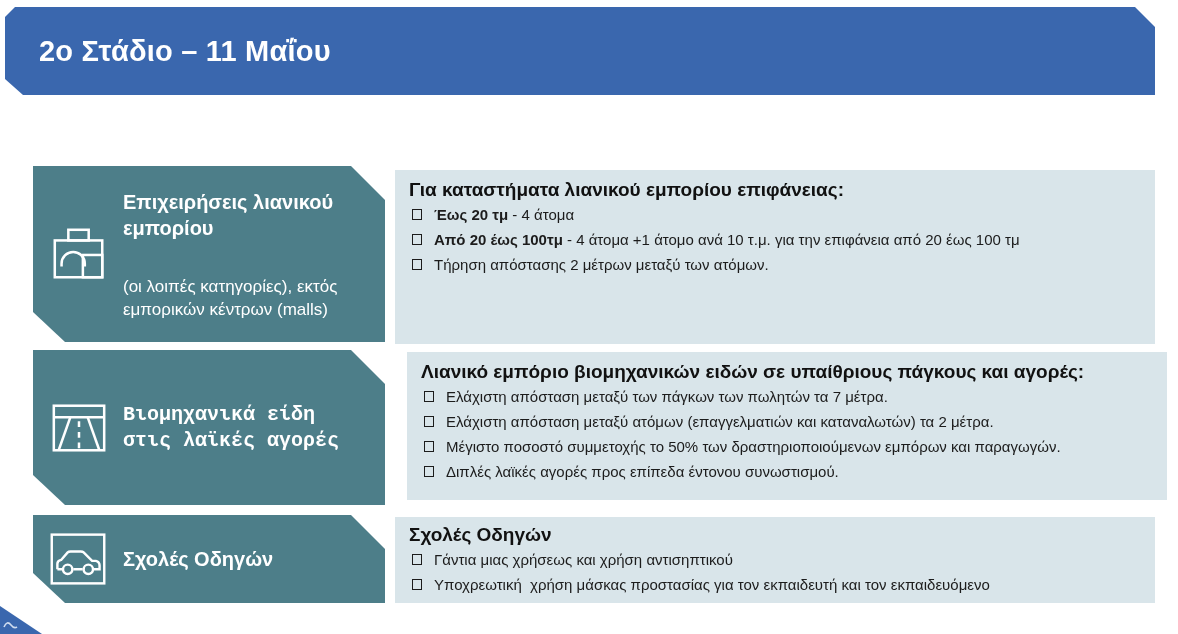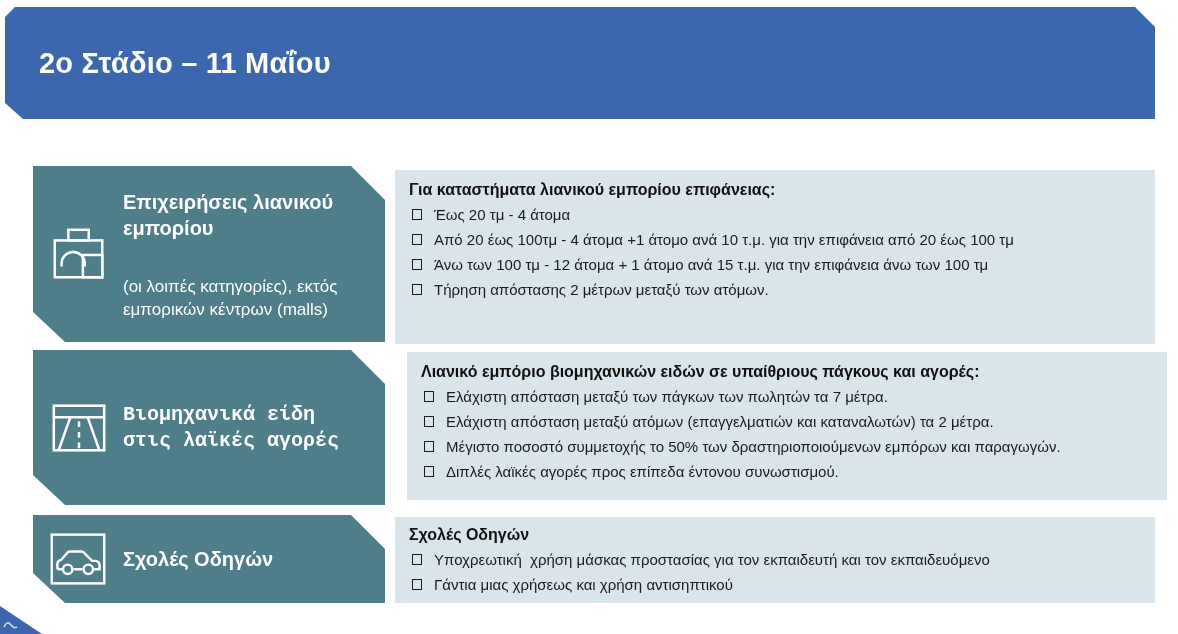--- a/index.html
+++ b/index.html
@@ -6,21 +6,21 @@
   html,body { width:1178px; height:634px; }
   body {
     position:relative;
     background:#ffffff;
     font-family:"Liberation Sans", sans-serif;
     overflow:hidden;
   }
 
   
   .header {
-    position:absolute; left:5px; top:7px; width:1150px; height:112px;
+    position:absolute; left:5px; top:7px; width:1150px; height:88px;
     background:#3A67AE;
     clip-path:polygon(0 10px, 10px 0, calc(100% - 20px) 0, 100% 20px,
                       100% 100%, 18px 100%, 0 calc(100% - 16px));
     display:flex; align-items:center;
   }
   .header h1 {
     color:#ffffff; font-size:29px; font-weight:bold;
     padding-left:34px; letter-spacing:.2px;
   }
 
@@ -46,28 +46,28 @@
   
   .panel {
     position:absolute; left:395px; width:760px;
     background:#D9E5EA; color:#1c1c1c;
     padding:7px 14px 0 14px;
     font-size:15px;
   }
   .panel-1 { top:170px; height:174px; }
   .panel-2 { top:352px; height:148px;margin-left:12px; }
   .panel-3 { top:517px; height:86px; padding-top:5px; }
-  .panel .heading { font-weight:bold; font-size:16px; line-height:25px; color:#111; }
+  .panel .heading { font-weight:bold; font-size:19px; line-height:25px; color:#111; }
   .panel ul { list-style:none; }
   .panel li { display:flex; line-height:25px; }
   .panel li .sq {
     flex:0 0 10px; width:10px; height:11px; margin:7px 12px 0 3px;
     border:1.7px solid #1c1c1c; display:inline-block;
   }
-  .panel li .b { font-weight:normal; white-space:pre; }
+  .panel li .b { font-weight:bold; white-space:pre; }
   .panel li .t { white-space:pre-wrap;text-align:right; }
 
   
   .corner-logo {
     position:absolute; left:0; bottom:0; width:42px; height:28px;
     background:#3A67AE;
     clip-path:polygon(0 0, 100% 100%, 0 100%);
   }
   .corner-logo svg { position:absolute; left:1px; bottom:1px; }
 </style>
@@ -96,24 +96,20 @@
 <div class="panel panel-1">
   <div class="heading">Για καταστήματα λιανικού εμπορίου επιφάνειας:</div>
   <ul>
     <li>
         <span class="sq"></span>
         <span><span class="b">Έως 20 τμ</span><span class="t"> - 4 άτομα</span></span>
       </li>
     <li>
         <span class="sq"></span>
         <span><span class="b">Από 20 έως 100τμ</span><span class="t"> - 4 άτομα +1 άτομο ανά 10 τ.μ. για την επιφάνεια από 20 έως 100 τμ</span></span>
-      </li>
-    <li>
-        <span class="sq"></span>
-        <span><span class="b">Άνω των 100 τμ</span><span class="t"> - 12 άτομα + 1 άτομο ανά 15 τ.μ. για την επιφάνεια άνω των 100 τμ</span></span>
       </li>
     <li>
         <span class="sq"></span>
         <span><span class="b"></span><span class="t">Τήρηση απόστασης 2 μέτρων μεταξύ των ατόμων.</span></span>
       </li>
   </ul>
 </div>
 
 <div class="cat cat-2">
   <span class="icon-wrap">
@@ -166,25 +162,25 @@
   <div class="txt">
     <div class="cat-title">Σχολές Οδηγών</div>
   </div>
 </div>
 
 <div class="panel panel-3">
   <div class="heading">Σχολές Οδηγών</div>
   <ul>
     <li>
         <span class="sq"></span>
-        <span><span class="b"></span><span class="t">Υποχρεωτική  χρήση μάσκας προστασίας για τον εκπαιδευτή και τον εκπαιδευόμενο</span></span>
+        <span><span class="b"></span><span class="t">Γάντια μιας χρήσεως και χρήση αντισηπτικού</span></span>
       </li>
     <li>
         <span class="sq"></span>
-        <span><span class="b"></span><span class="t">Γάντια μιας χρήσεως και χρήση αντισηπτικού</span></span>
+        <span><span class="b"></span><span class="t">Υποχρεωτική  χρήση μάσκας προστασίας για τον εκπαιδευτή και τον εκπαιδευόμενο</span></span>
       </li>
   </ul>
 </div>
 
 <div class="corner-logo">
   <svg width="20" height="20" viewBox="0 0 20 20" fill="none" stroke="#cfdcef" stroke-width="1.6">
     <path d="M3 14 q3 -7 7 -2 q3 4 6 2"></path>
   </svg>
 </div>
 

